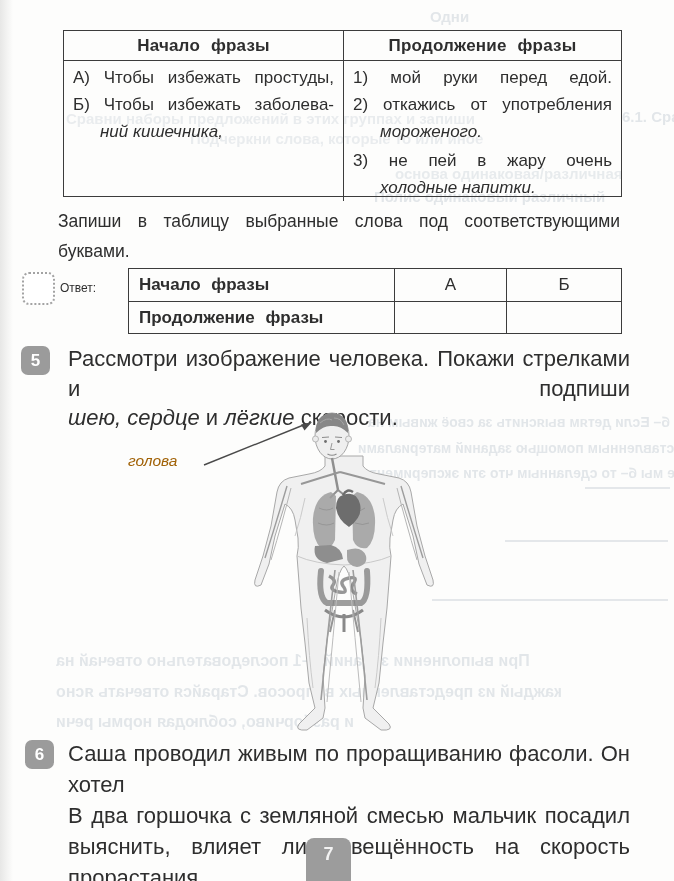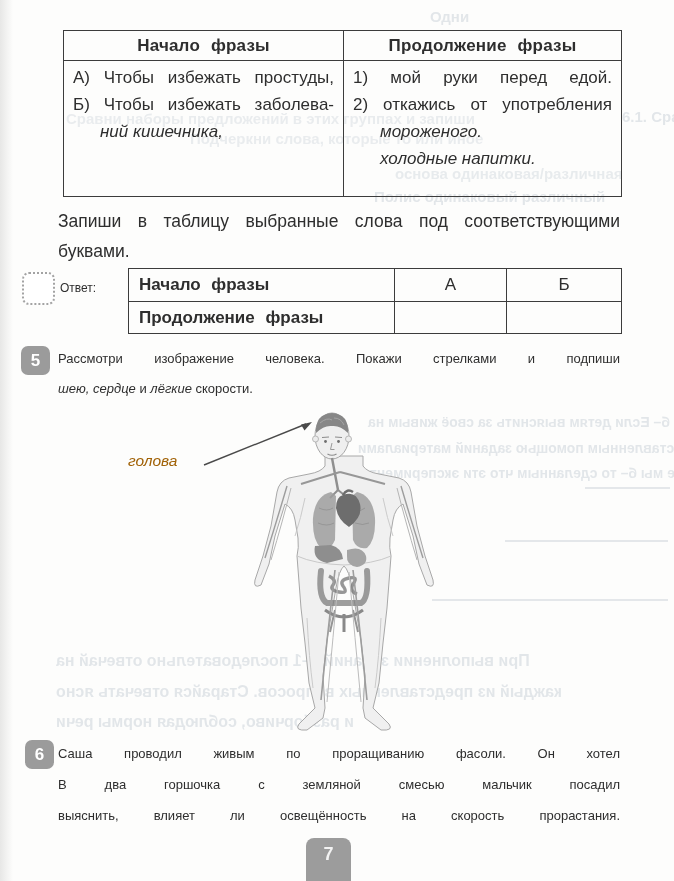--- a/index.html
+++ b/index.html
@@ -54,21 +54,21 @@
   .a-label{font-weight:bold;padding-left:10px;word-spacing:6px;}
   .a-col{justify-content:center;border-left:1.2px solid #3c3c3c;}
   .a-row2{border-top:1.2px solid #3c3c3c;}
 
   
   .badge{position:absolute;width:29px;height:29px;border-radius:7px;background:#9b9b9b;
     color:#fff;font-weight:bold;font-size:17px;display:flex;align-items:center;justify-content:center;}
   .badge5{left:21px;top:346px;}
   .badge6{left:25px;top:740px;}
 
-  .task-text{position:absolute;left:58px;width:562px;font-size:13px;line-height:29.5px;}
+  .task-text{position:absolute;left:68px;width:562px;font-size:22px;line-height:29.5px;}
   .t5{top:344px;}
   .t6{top:738px;line-height:31px;}
   .it{font-style:italic;margin-top:28px;}
 
   
   .figure-wrap{position:absolute;left:235px;top:408px;width:220px;height:330px;}
   .fig-label{position:absolute;left:128px;top:452px;font-style:italic;font-size:15.5px;color:#a16207;}
   .arrow-svg{position:absolute;left:202px;top:417px;}
 
   
@@ -122,20 +122,21 @@
       <div class="mt-head mt-c2">Продолжение фразы</div>
       <div class="mt-body">
         <div class="tl">А) Чтобы избежать простуды,</div>
         <div class="tl">Б) Чтобы избежать заболева-</div>
         <div class="tl cont">ний кишечника,</div>
       </div>
       <div class="mt-body mt-c2">
         <div class="tl">1) мой руки перед едой.</div>
         <div class="tl">2) откажись от употребления</div>
         <div class="tl cont">мороженого.</div>
+        <div class="tl gap-top">3) не пей в жару очень</div>
         <div class="tl cont">холодные напитки.</div>
       </div>
     </div>
 
     <div class="para">
       <div class="tl">Запиши в таблицу выбранные слова под соответствующими</div>
       <div class="tl last">буквами.</div>
     </div>
 
     <div class="dotted-box"></div>

